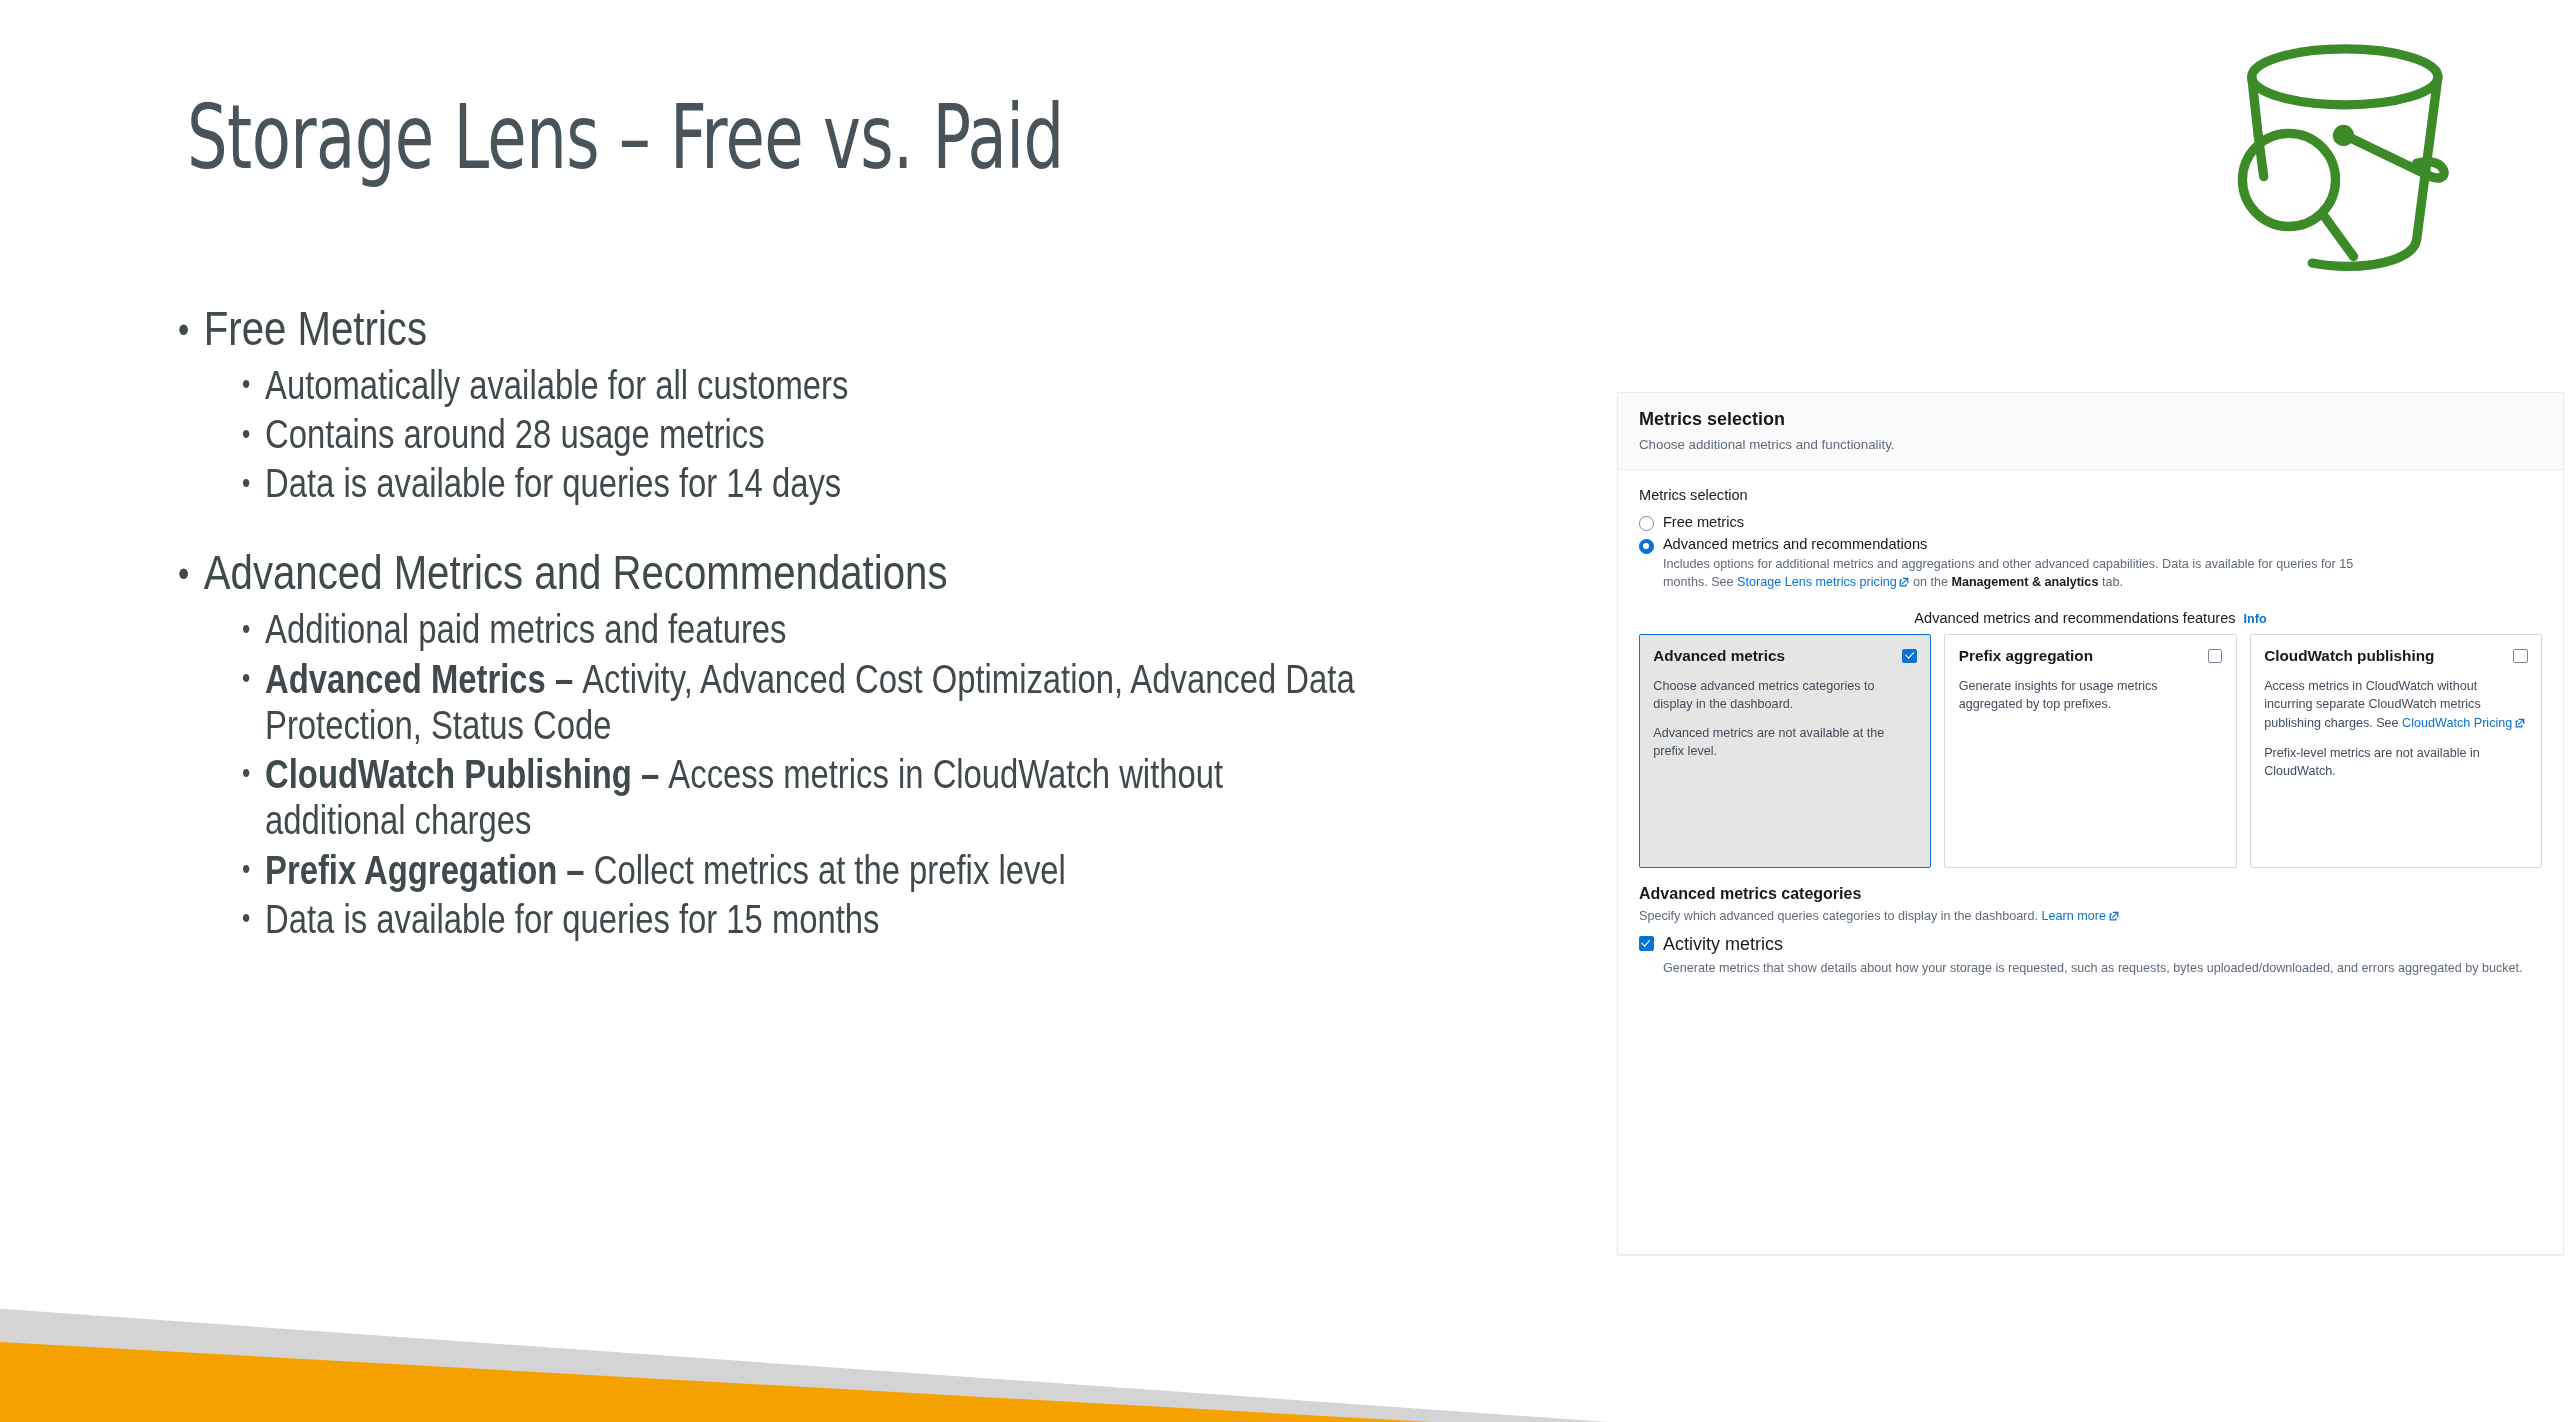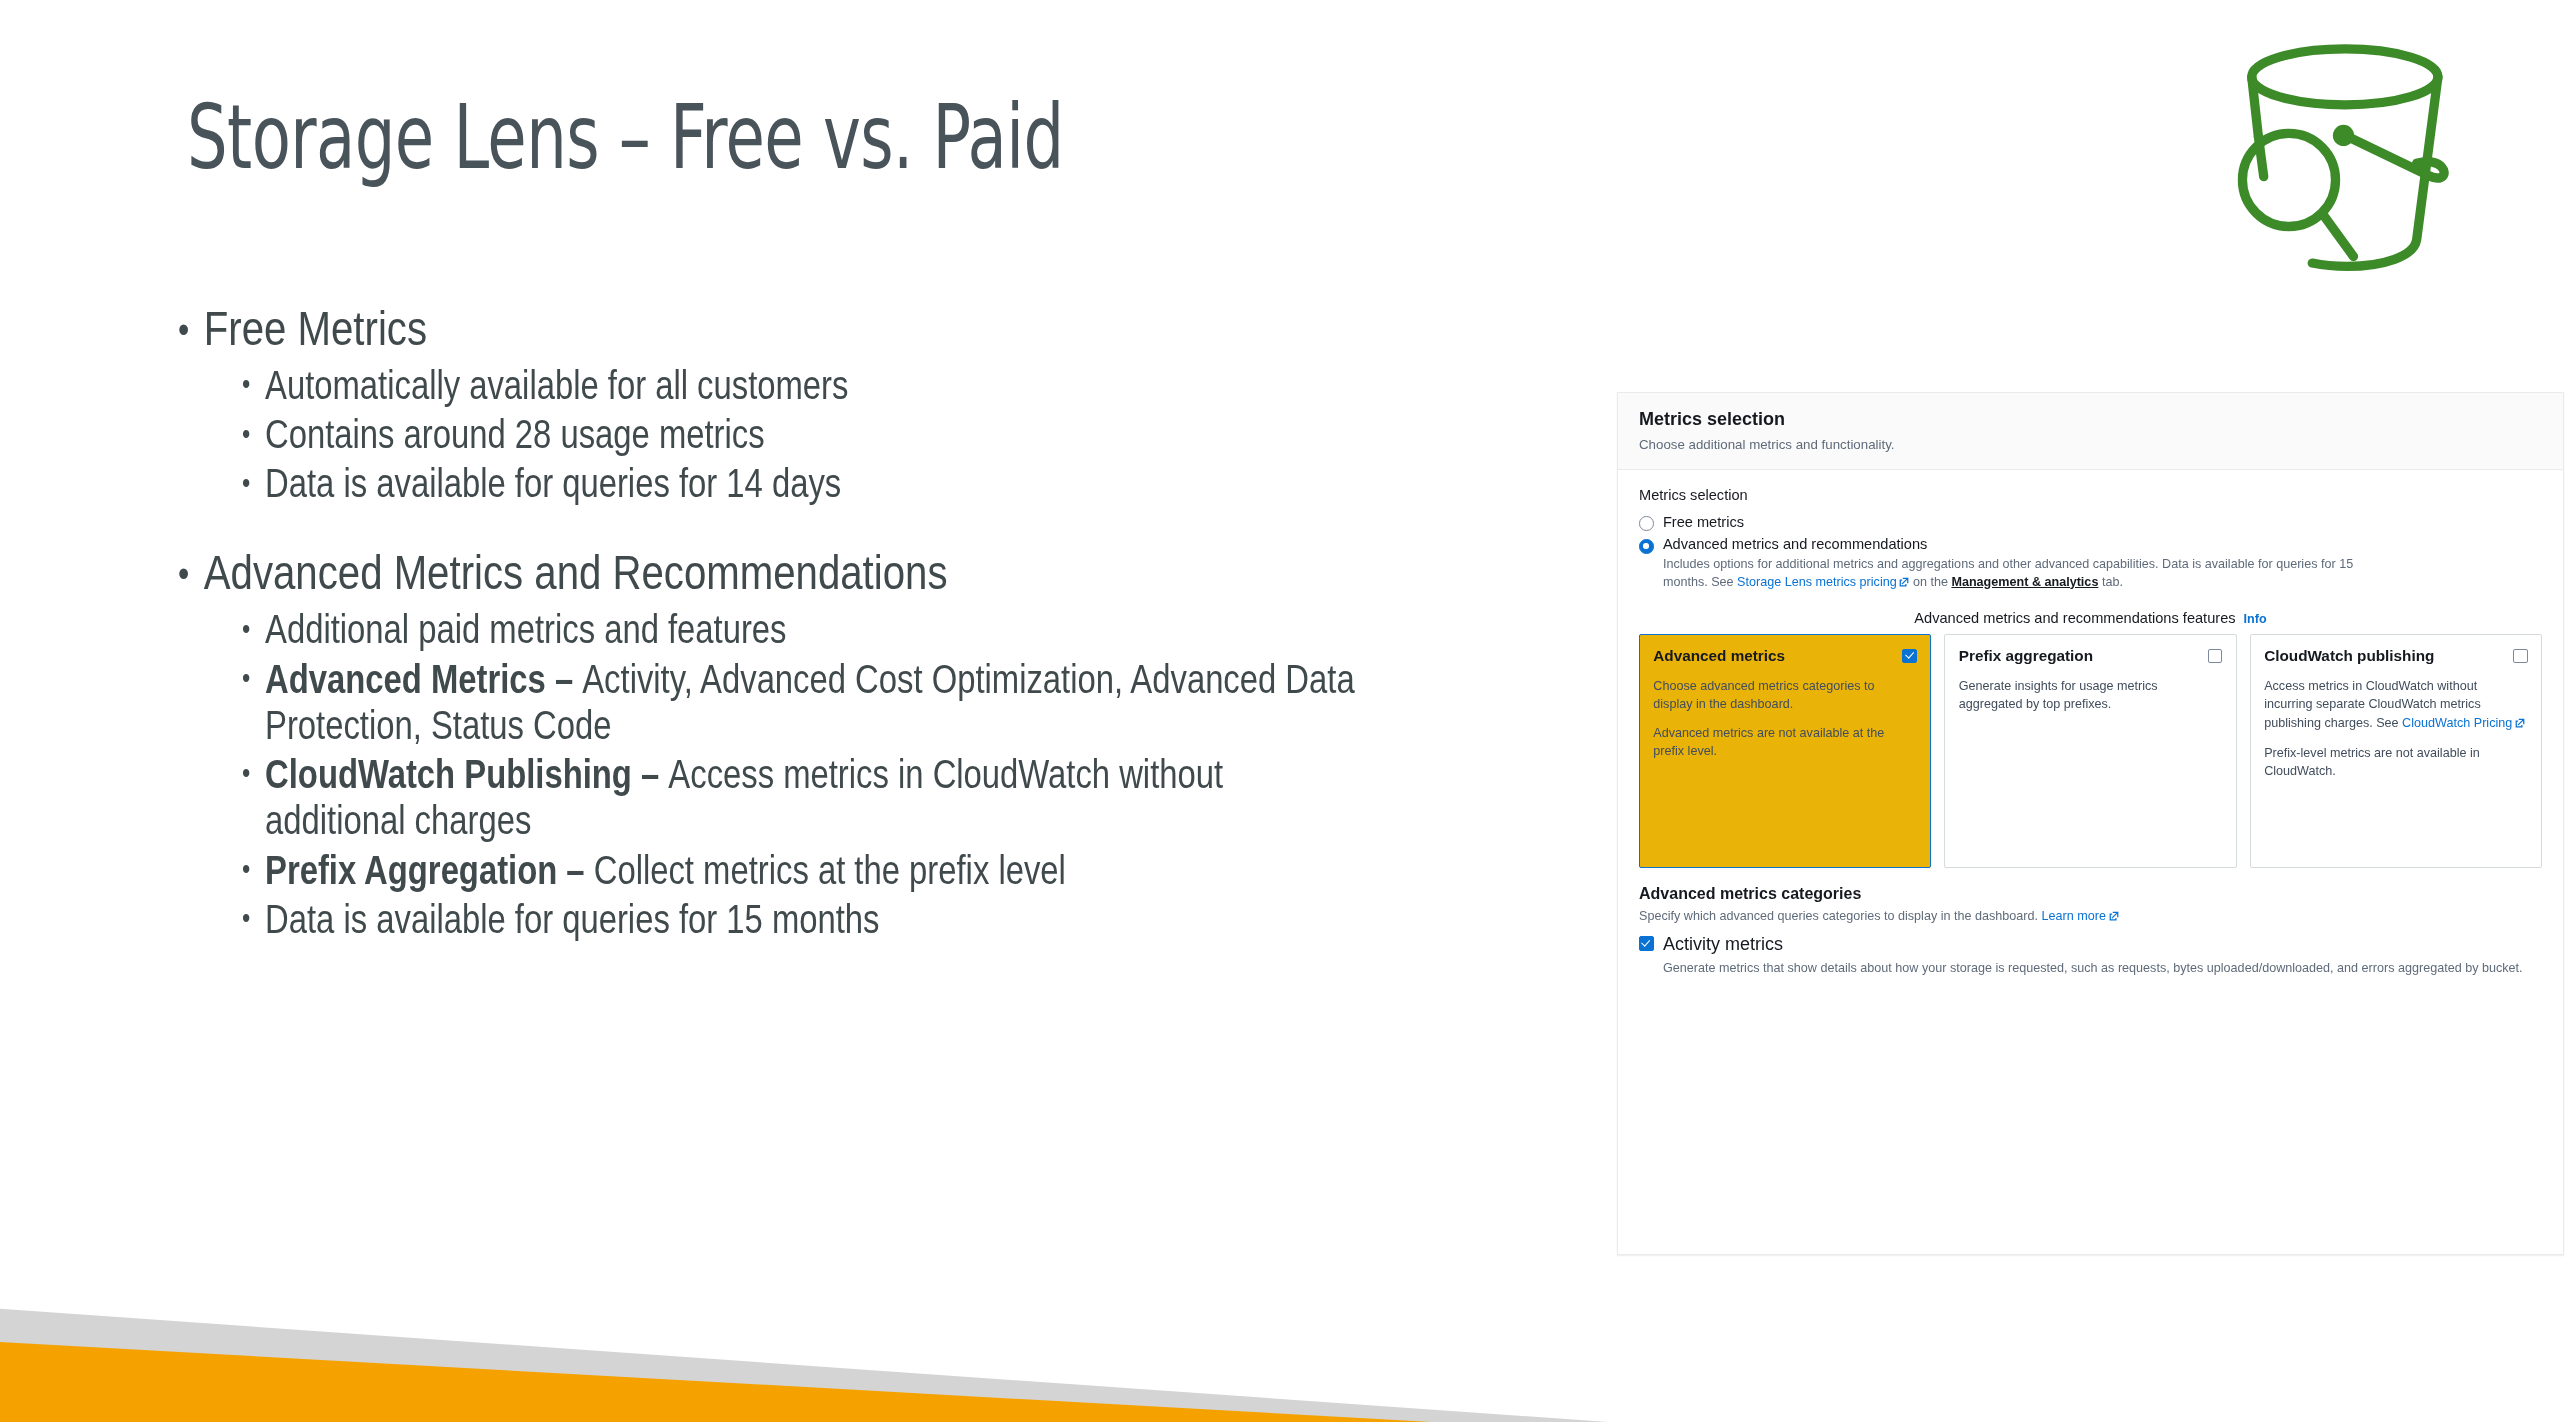--- a/index.html
+++ b/index.html
@@ -145,21 +145,21 @@
     line-height: 1.42;
     margin-top: 3.3px;
     max-width: 691px;
   }
   .lnk { color: #0972d3; text-decoration: none; }
   .ext-icon {
     display: inline-block;
     vertical-align: -1.3px;
     margin-left: 2.7px;
   }
-  .strongtxt { font-weight: 700; color: #16191f; text-decoration: underline; }
+  .strongtxt { font-weight: 700; color: #16191f; }
 
   
   .features-head {
     font-size: 14.6px;
     color: #16191f;
     margin: 17.3px 0 8px 0;
     text-align: center;
   }
   .features-head .info {
     color: #0972d3;
@@ -174,21 +174,21 @@
     flex: 1 1 0;
     border: 0.7px solid #d5dbdb;
     border-radius: 2px;
     background: #ffffff;
     padding: 12px 13.3px 13.3px 13.3px;
     height: 234px;
     box-sizing: border-box;
   }
   .card.selected {
     border: 1.3px solid #0972d3;
-    background: #eab308;
+    background: #e5e5e5;
   }
   .card-head {
     display: flex;
     align-items: center;
     justify-content: space-between;
     margin-bottom: 12px;
   }
   .card-title { font-size: 15.3px; font-weight: 700; color: #16191f; }
   .cbox {
     flex: 0 0 auto;

